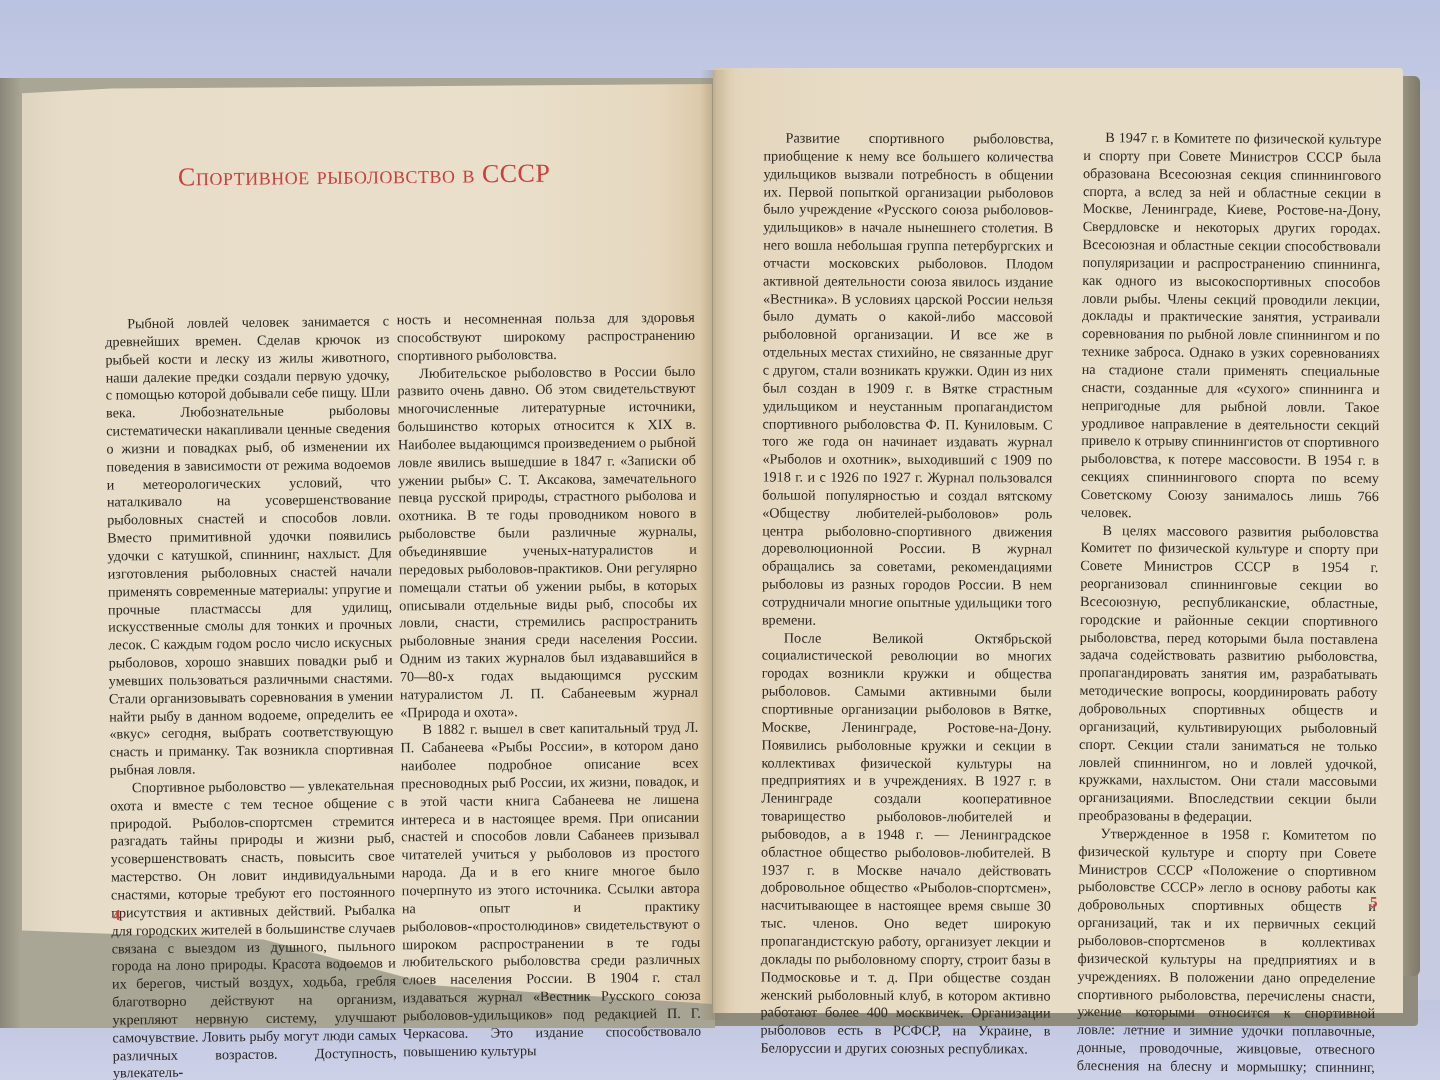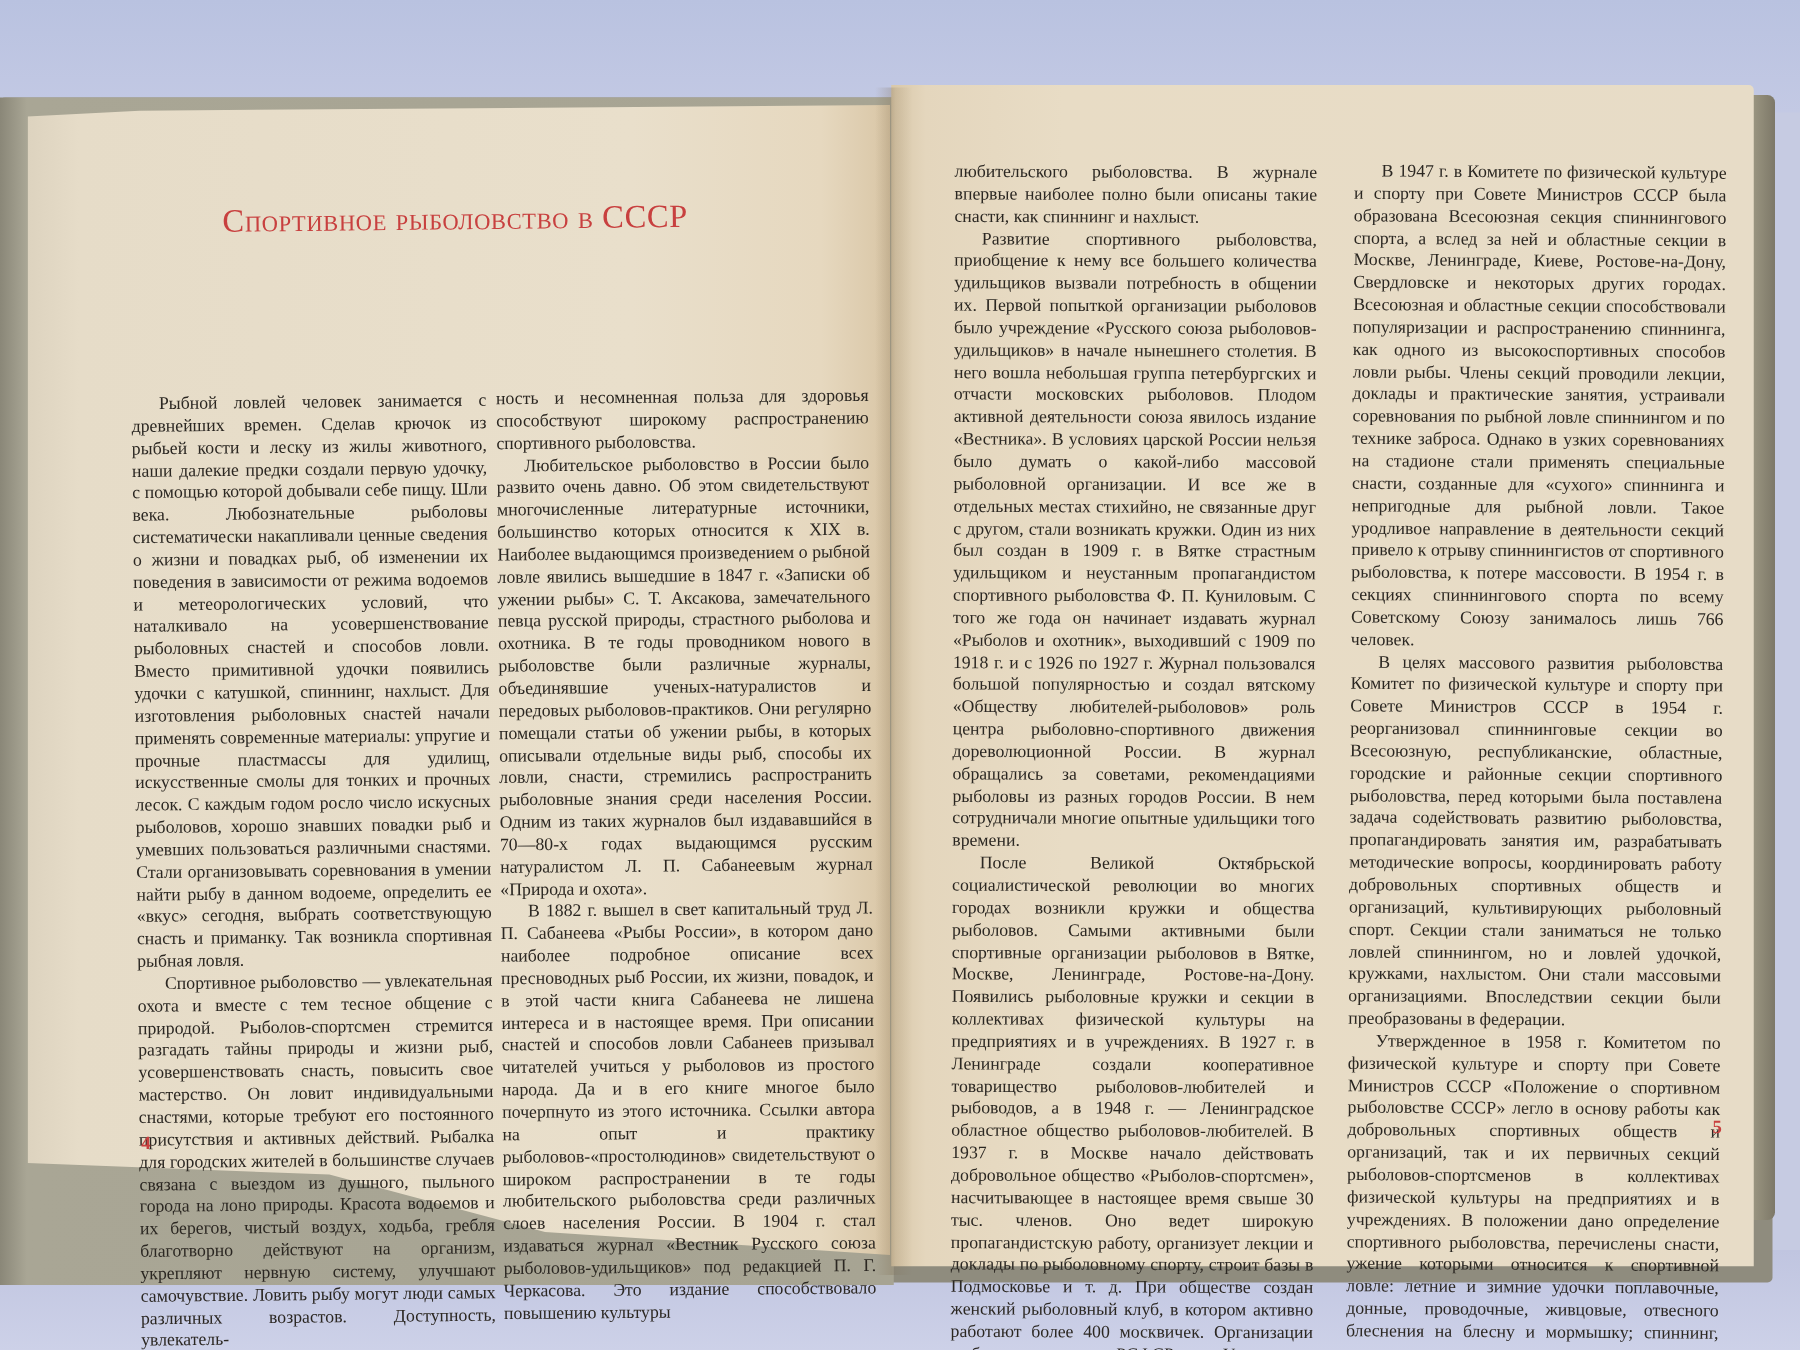--- a/index.html
+++ b/index.html
@@ -83,21 +83,20 @@
   <p>Спортивное рыболовство — увлекательная охота и вместе с тем тесное общение с природой. Рыболов-спортсмен стремится разгадать тайны природы и жизни рыб, усовершенствовать снасть, повысить свое мастерство. Он ловит индивидуальными снастями, которые требуют его постоянного присутствия и активных действий. Рыбалка для городских жителей в большинстве случаев связана с выездом из душного, пыльного города на лоно природы. Красота водоемов и их берегов, чистый воздух, ходьба, гребля благотворно действуют на организм, укрепляют нервную систему, улучшают самочувствие. Ловить рыбу могут люди самых различных возрастов. Доступность, увлекатель-</p>
 </div>
 
 <div class="col c2">
   <p class="cont">ность и несомненная польза для здоровья способствуют широкому распространению спортивного рыболовства.</p>
   <p>Любительское рыболовство в России было развито очень давно. Об этом свидетельствуют многочисленные литературные источники, большинство которых относится к XIX в. Наиболее выдающимся произведением о рыбной ловле явились вышедшие в 1847 г. «Записки об ужении рыбы» С. Т. Аксакова, замечательного певца русской природы, страстного рыболова и охотника. В те годы проводником нового в рыболовстве были различные журналы, объединявшие ученых-натуралистов и передовых рыболовов-практиков. Они регулярно помещали статьи об ужении рыбы, в которых описывали отдельные виды рыб, способы их ловли, снасти, стремились распространить рыболовные знания среди населения России. Одним из таких журналов был издававшийся в 70—80-х годах выдающимся русским натуралистом Л. П. Сабанеевым журнал «Природа и охота».</p>
   <p>В 1882 г. вышел в свет капитальный труд Л. П. Сабанеева «Рыбы России», в котором дано наиболее подробное описание всех пресноводных рыб России, их жизни, повадок, и в этой части книга Сабанеева не лишена интереса и в настоящее время. При описании снастей и способов ловли Сабанеев призывал читателей учиться у рыболовов из простого народа. Да и в его книге многое было почерпнуто из этого источника. Ссылки автора на опыт и практику рыболовов-«простолюдинов» свидетельствуют о широком распространении в те годы любительского рыболовства среди различных слоев населения России. В 1904 г. стал издаваться журнал «Вестник Русского союза рыболовов-удильщиков» под редакцией П. Г. Черкасова. Это издание способствовало повышению культуры</p>
 </div>
 
 <div class="col c3">
-  <p class="cont">любительского рыболовства. В журнале впервые наиболее полно были описаны такие снасти, как спиннинг и нахлыст.</p>
   <p>Развитие спортивного рыболовства, приобщение к нему все большего количества удильщиков вызвали потребность в общении их. Первой попыткой организации рыболовов было учреждение «Русского союза рыболовов-удильщиков» в начале нынешнего столетия. В него вошла небольшая группа петербургских и отчасти московских рыболовов. Плодом активной деятельности союза явилось издание «Вестника». В условиях царской России нельзя было думать о какой-либо массовой рыболовной организации. И все же в отдельных местах стихийно, не связанные друг с другом, стали возникать кружки. Один из них был создан в 1909 г. в Вятке страстным удильщиком и неустанным пропагандистом спортивного рыболовства Ф. П. Куниловым. С того же года он начинает издавать журнал «Рыболов и охотник», выходивший с 1909 по 1918 г. и с 1926 по 1927 г. Журнал пользовался большой популярностью и создал вятскому «Обществу любителей-рыболовов» роль центра рыболовно-спортивного движения дореволюционной России. В журнал обращались за советами, рекомендациями рыболовы из разных городов России. В нем сотрудничали многие опытные удильщики того времени.</p>
   <p>После Великой Октябрьской социалистической революции во многих городах возникли кружки и общества рыболовов. Самыми активными были спортивные организации рыболовов в Вятке, Москве, Ленинграде, Ростове-на-Дону. Появились рыболовные кружки и секции в коллективах физической культуры на предприятиях и в учреждениях. В 1927 г. в Ленинграде создали кооперативное товарищество рыболовов-любителей и рыбоводов, а в 1948 г. — Ленинградское областное общество рыболовов-любителей. В 1937 г. в Москве начало действовать добровольное общество «Рыболов-спортсмен», насчитывающее в настоящее время свыше 30 тыс. членов. Оно ведет широкую пропагандистскую работу, организует лекции и доклады по рыболовному спорту, строит базы в Подмосковье и т. д. При обществе создан женский рыболовный клуб, в котором активно работают более 400 москвичек. Организации рыболовов есть в РСФСР, на Украине, в Белоруссии и других союзных республиках.</p>
 </div>
 
 <div class="col c4">
   <p>В 1947 г. в Комитете по физической культуре и спорту при Совете Министров СССР была образована Всесоюзная секция спиннингового спорта, а вслед за ней и областные секции в Москве, Ленинграде, Киеве, Ростове-на-Дону, Свердловске и некоторых других городах. Всесоюзная и областные секции способствовали популяризации и распространению спиннинга, как одного из высокоспортивных способов ловли рыбы. Члены секций проводили лекции, доклады и практические занятия, устраивали соревнования по рыбной ловле спиннингом и по технике заброса. Однако в узких соревнованиях на стадионе стали применять специальные снасти, созданные для «сухого» спиннинга и непригодные для рыбной ловли. Такое уродливое направление в деятельности секций привело к отрыву спиннингистов от спортивного рыболовства, к потере массовости. В 1954 г. в секциях спиннингового спорта по всему Советскому Союзу занималось лишь 766 человек.</p>
   <p>В целях массового развития рыболовства Комитет по физической культуре и спорту при Совете Министров СССР в 1954 г. реорганизовал спиннинговые секции во Всесоюзную, республиканские, областные, городские и районные секции спортивного рыболовства, перед которыми была поставлена задача содействовать развитию рыболовства, пропагандировать занятия им, разрабатывать методические вопросы, координировать работу добровольных спортивных обществ и организаций, культивирующих рыболовный спорт. Секции стали заниматься не только ловлей спиннингом, но и ловлей удочкой, кружками, нахлыстом. Они стали массовыми организациями. Впоследствии секции были преобразованы в федерации.</p>
   <p>Утвержденное в 1958 г. Комитетом по физической культуре и спорту при Совете Министров СССР «Положение о спортивном рыболовстве СССР» легло в основу работы как добровольных спортивных обществ и организаций, так и их первичных секций рыболовов-спортсменов в коллективах физической культуры на предприятиях и в учреждениях. В положении дано определение спортивного рыболовства, перечислены снасти, ужение которыми относится к спортивной ловле: летние и зимние удочки поплавочные, донные, проводочные, живцовые, отвесного блеснения на блесну и мормышку; спиннинг, нахлыст и дорожка; круж-</p>
 </div>
 

